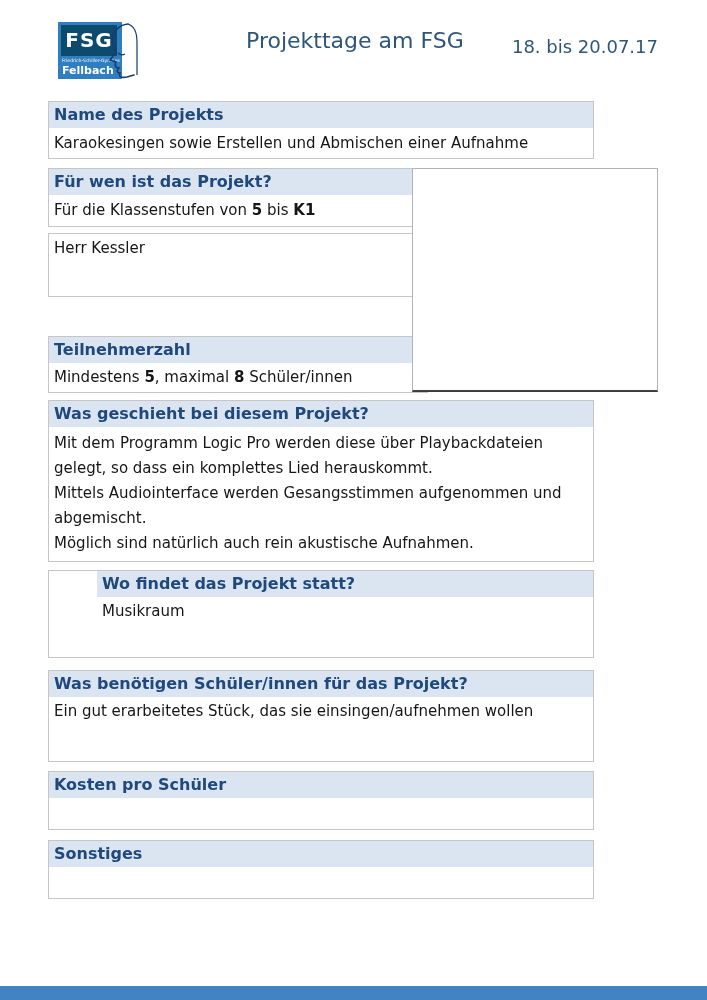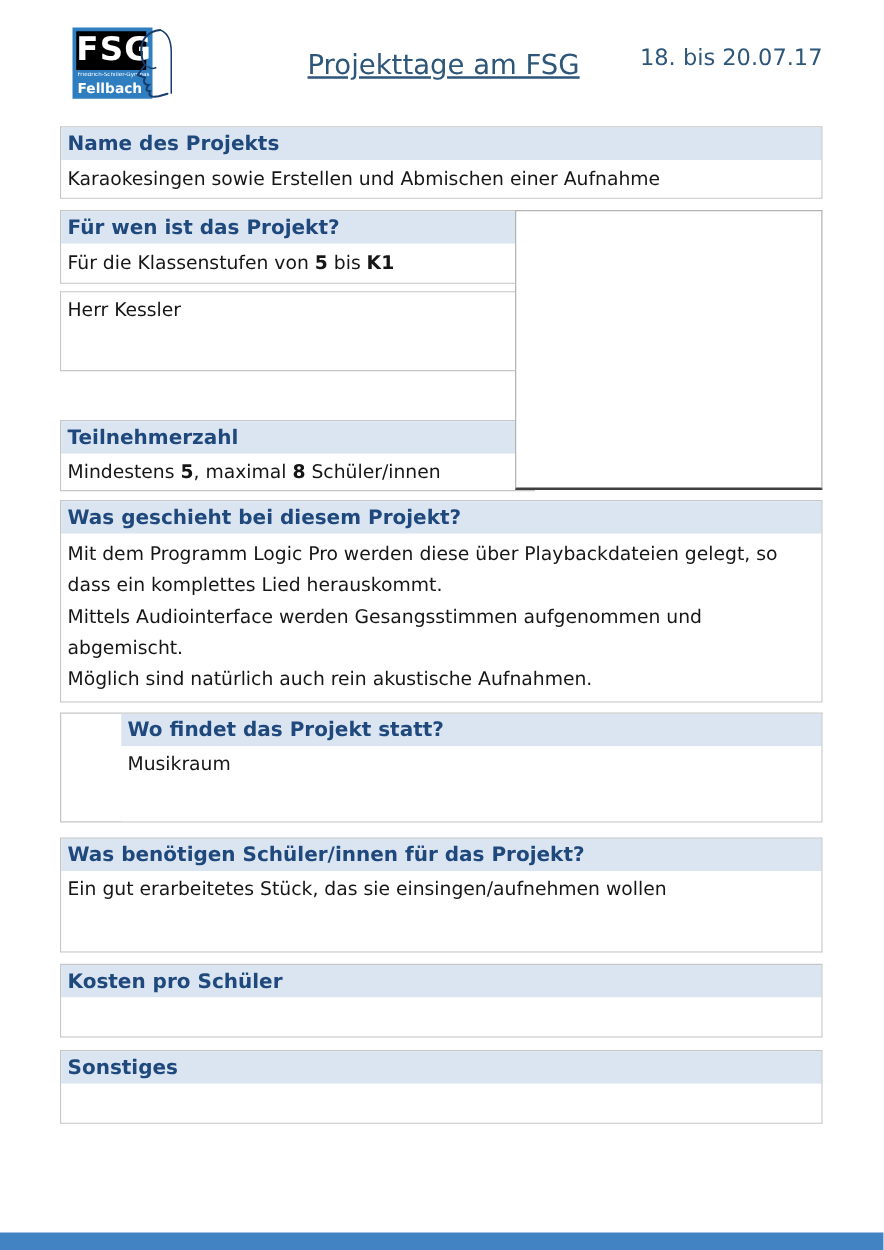--- a/index.html
+++ b/index.html
@@ -6,45 +6,44 @@
   html,body { background:#ffffff; }
   .page {
     position:relative; width:707px; height:1000px; background:#ffffff;
     font-family:"DejaVu Sans","Liberation Sans",sans-serif; overflow:hidden;
   }
 
   
   .logo { position:absolute; left:58px; top:22px; width:84px; height:57px; }
   .logo-bg { position:absolute; left:0; top:0; width:64px; height:57px; background:#2e7ec0; }
   .logo-acronym {
-    position:absolute; left:3px; top:3px; width:56px; height:31px; background:#000000;
-    color:#ffffff; font-size:26px; font-weight:bold; line-height:30px; text-align:right;
+    position:absolute; left:3px; top:3px; width:56px; height:31px; background:#0c4a6e;
+    color:#ffffff; font-size:20px; font-weight:bold; line-height:30px; text-align:center;
     letter-spacing:1px;
   }
   .logo-school {
     position:absolute; left:4px; top:36px; width:58px; color:#ffffff;
     font-size:4.5px; white-space:nowrap; overflow:hidden;
   }
   .logo-city {
     position:absolute; left:4px; top:42px; color:#ffffff; font-size:11px; font-weight:bold;
   }
   .logo-face { position:absolute; left:46px; top:0; }
 
   .page-title {
-    position:absolute; left:246px; top:40px; font-size:22px; color:#2e5679;
+    position:absolute; left:246px; top:28px; font-size:22px; color:#2e5679;
     white-space:nowrap;
-    text-decoration:underline;
   }
   .date-range {
     position:absolute; right:49px; top:36px; font-size:18px; color:#2e5679;
     white-space:nowrap;
   }
 
   
-  .section { position:absolute; left:48px; width:610px; border:1px solid #c6c6c6; background:#ffffff; }
+  .section { position:absolute; left:48px; width:546px; border:1px solid #c6c6c6; background:#ffffff; }
   .section.narrow { width:380px; }
   .band {
     background:#dbe5f1; color:#1f497d; font-weight:bold; font-size:16px;
     height:26px; line-height:22px; padding:2px 5px; white-space:nowrap; overflow:hidden;
   }
   .answer {
     background:#ffffff; color:#161616; font-size:15px; line-height:25px;
     padding:2px 5px; overflow:hidden;
   }
   .answer b { font-weight:bold; }

